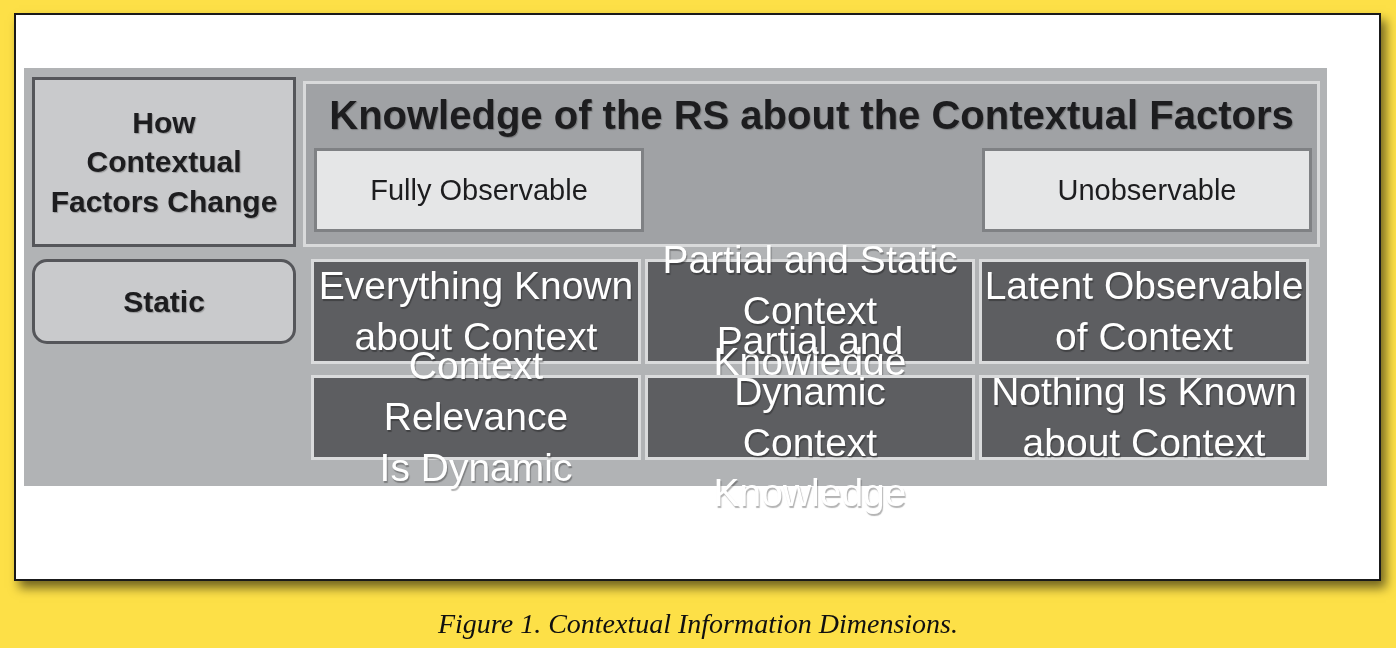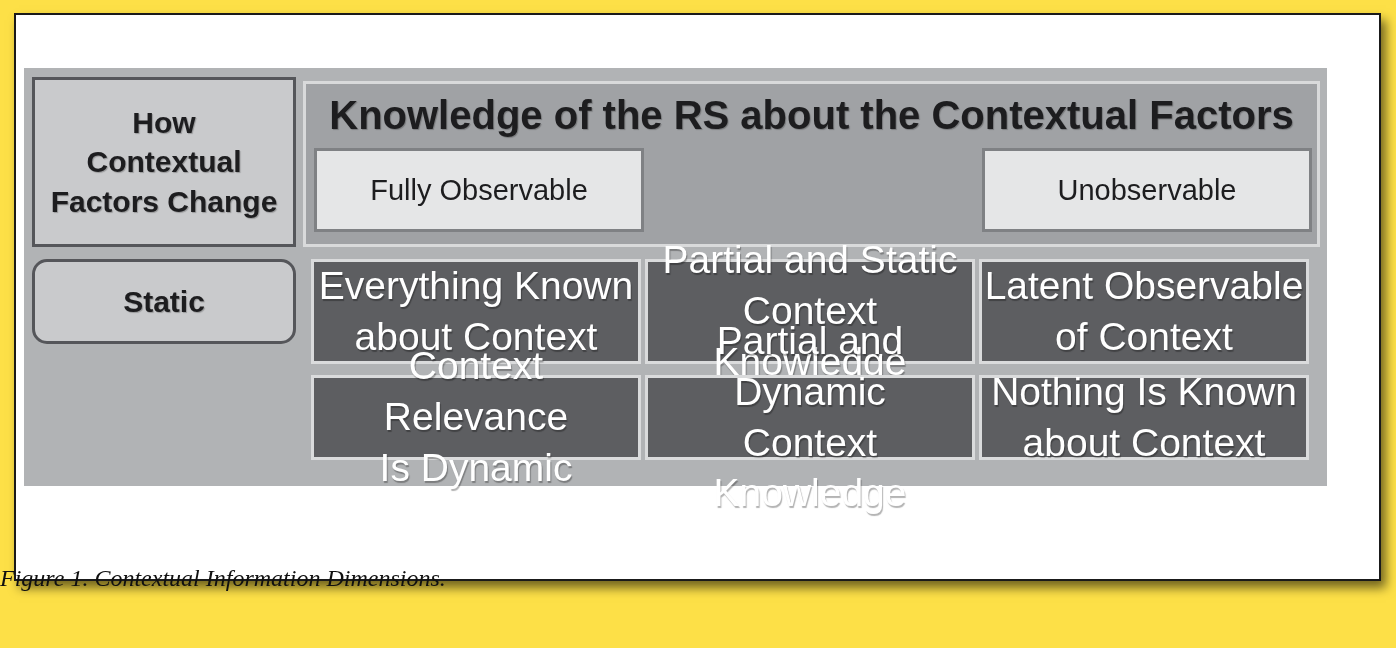--- a/index.html
+++ b/index.html
@@ -108,25 +108,26 @@
   }
   .row-static  { top: 191px; height: 105px; }
   .row-dynamic { top: 307px; height: 85px; }
   .col-0 { left: 287px; }
   .col-1 { left: 621px; }
   .col-2 { left: 955px; }
   
   .figure-caption {
     position: absolute;
     left: 0;
-    top: 565px;
+    top: 608px;
     width: 100%;
+    text-align: center;
     font-family: "Liberation Serif", "DejaVu Serif", serif;
     font-style: italic;
-    font-size: 24px;
+    font-size: 28px;
     color: #101010;
   }
 </style>
 </head>
 <body>
 
 <div class="page">
 
   <div class="figure-frame">
 

